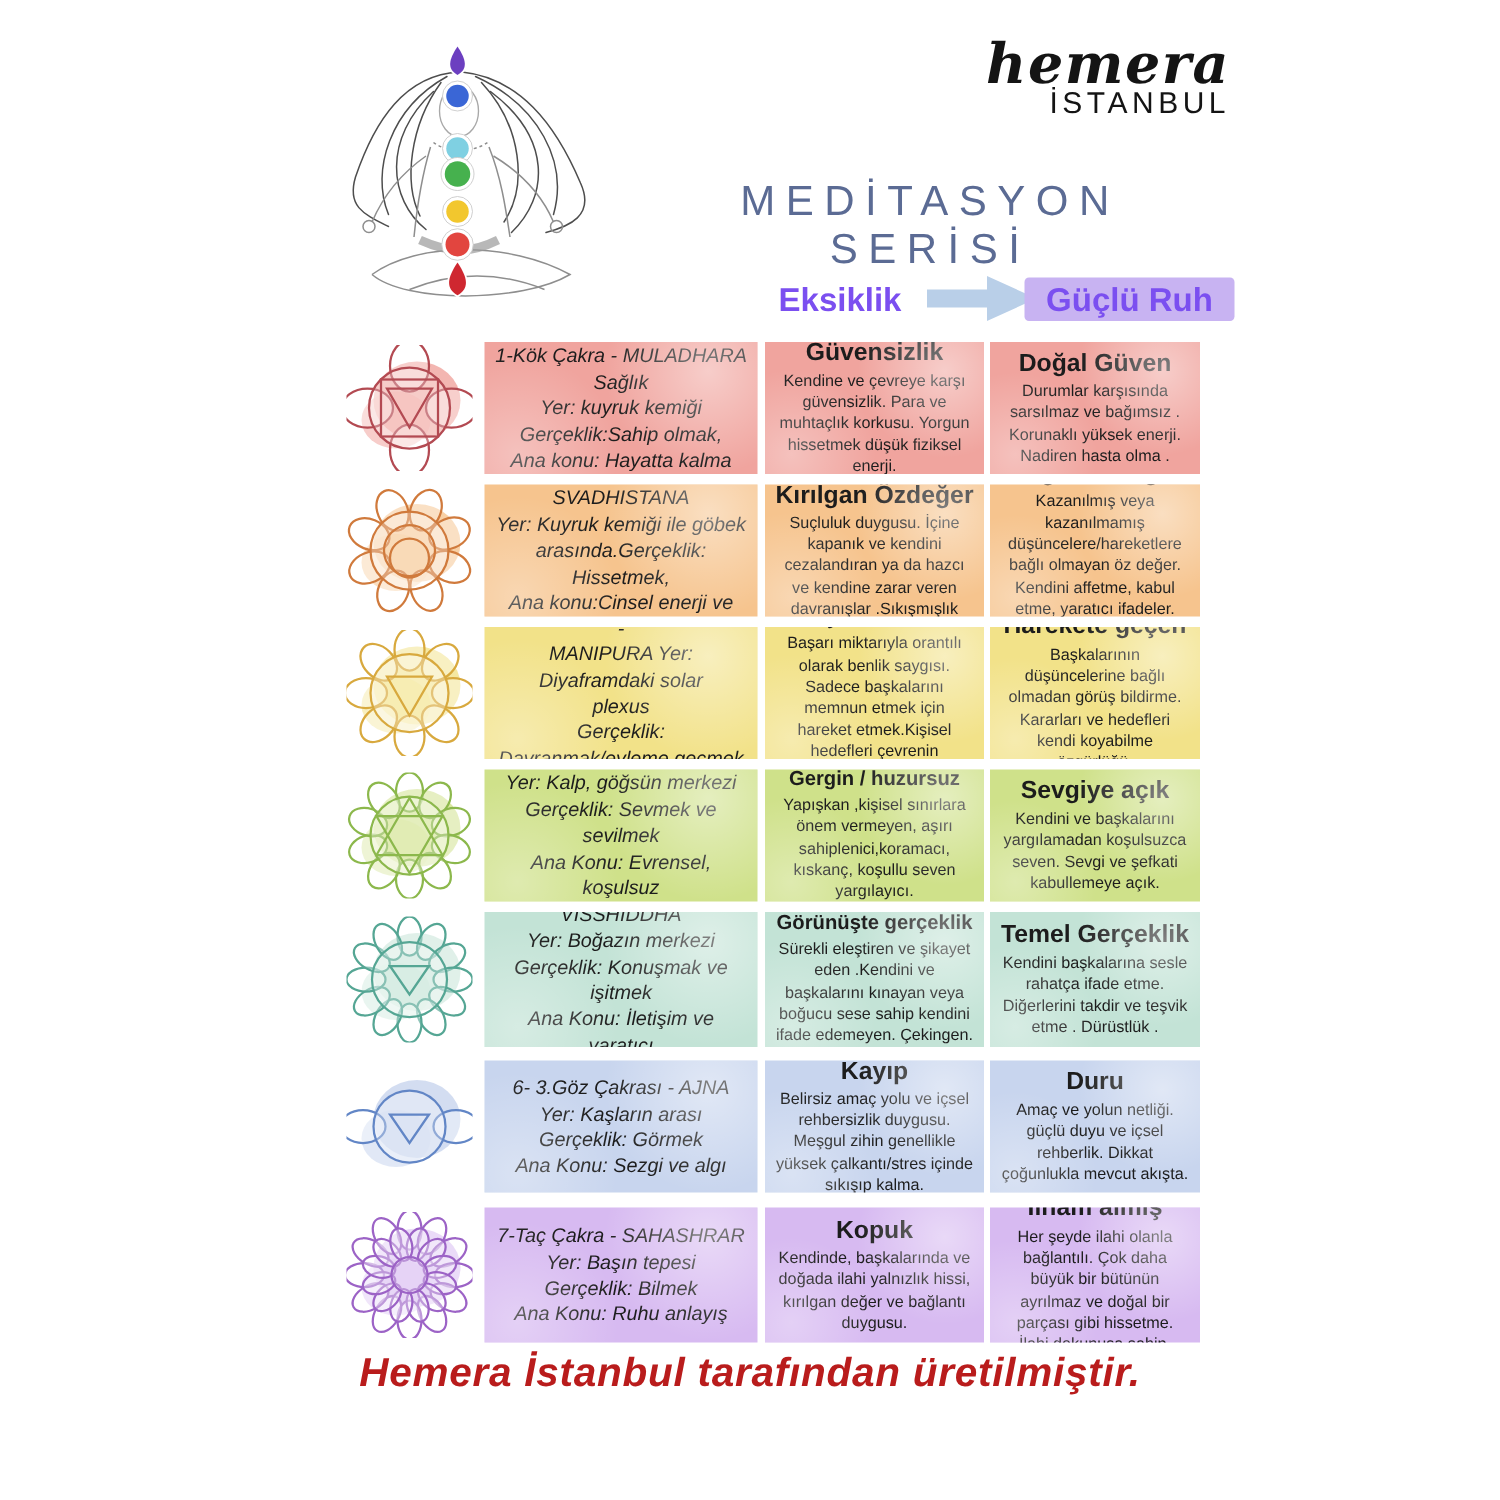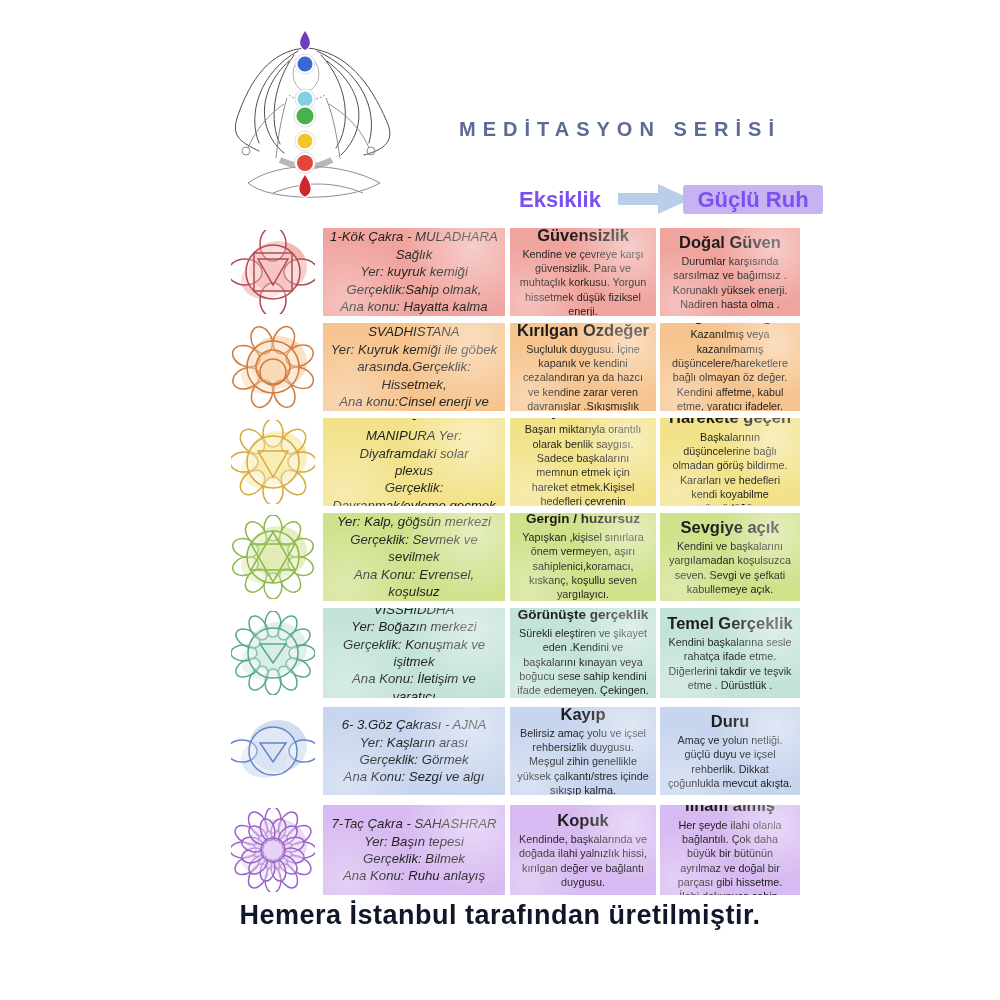--- a/index.html
+++ b/index.html
@@ -7,21 +7,21 @@
           font-family:"Liberation Sans",sans-serif;color:#1c1c1c;}
 
   
   #logo{position:absolute;top:24px;left:640px;width:180px;text-align:right;color:#141414;}
   #logo .brand{font-family:"DejaVu Serif",serif;font-style:italic;font-weight:bold;
                font-size:37px;line-height:36px;letter-spacing:1px;}
   #logo .city{font-size:20px;letter-spacing:3px;font-weight:500;margin-top:-2px;}
 
   
   #title{position:absolute;top:118px;left:420px;width:400px;text-align:center;
-         font-size:20px;font-weight:bold;letter-spacing:7px;}
+         font-size:28px;font-weight:normal;letter-spacing:7px;}
 
   
   #flow-from{position:absolute;top:187px;left:500px;width:120px;text-align:center;
              font-size:22px;font-weight:bold;}
   #flow-arrow{position:absolute;top:182px;left:618px;}
   #flow-to{position:absolute;top:185px;left:683px;width:140px;height:29px;line-height:29px;
            text-align:center;font-size:22px;font-weight:bold;border-radius:3px;}
 
   
   #figure{position:absolute;top:22px;left:228px;}
@@ -90,20 +90,24 @@
           <circle cx="77" cy="94" r="8.5" fill="#46b14e"></circle>
           <circle cx="77" cy="119" r="10" fill="#fff" stroke="#c9c9c9" stroke-width="0.6"></circle>
           <circle cx="77" cy="119" r="7.5" fill="#f2c72e"></circle>
           <circle cx="77" cy="141" r="10.5" fill="#fff" stroke="#c9c9c9" stroke-width="0.6"></circle>
           <circle cx="77" cy="141" r="8" fill="#e2453f"></circle>
           <path d="M77,153 C70.1,163.35 68.95,170.25 77,174.85 C85.05,170.25 83.9,163.35 77,153" fill="#cf2730" stroke="#fff" stroke-width="2.5" paint-order="stroke"></path>
         </g>
     </svg>
   </div>
 
+  <div id="logo" style="color: rgb(20, 20, 20);">
+    <div class="brand">hemera</div>
+    <div class="city">İSTANBUL</div>
+  </div>
 
   <div id="title" style="color: rgb(91, 107, 148);">MEDİTASYON SERİSİ</div>
 
   <div id="flow-from" style="color: rgb(123, 79, 240);">Eksiklik</div>
   <div id="flow-arrow">
     <svg width="74" height="34" viewBox="0 0 74 34">
       <polygon id="arrowpoly" points="0,11 40,11 40,2 73,17 40,32 40,23 0,23" fill="#b9cfe8"></polygon>
     </svg>
   </div>
   <div id="flow-to" style="color: rgb(123, 79, 240); background-color: rgb(200, 179, 242);">Güçlü Ruh</div>
@@ -377,15 +381,15 @@
     <div class="cell def" style="background-color: rgb(215, 186, 241);">
       <h3>Kopuk</h3>
       <p class="body">Kendinde, başkalarında ve doğada ilahi yalnızlık hissi, kırılgan değer ve bağlantı duygusu.</p>
       </div>
     <div class="cell str" style="background-color: rgb(215, 186, 241);">
       <h3>İlham almış</h3>
       <p class="body">Her şeyde ilahi olanla bağlantılı. Çok daha büyük bir bütünün ayrılmaz ve doğal bir parçası gibi hissetme. İlahi dokunuşa sahip.</p>
       </div>
   </div>
 
-  <div id="footer" style="color: #0f172a;">Hemera İstanbul tarafından üretilmiştir.</div>
+  <div id="footer" style="color: #b91c1c; font-style: italic;">Hemera İstanbul tarafından üretilmiştir.</div>
 
 </div>
 
 </body></html>

